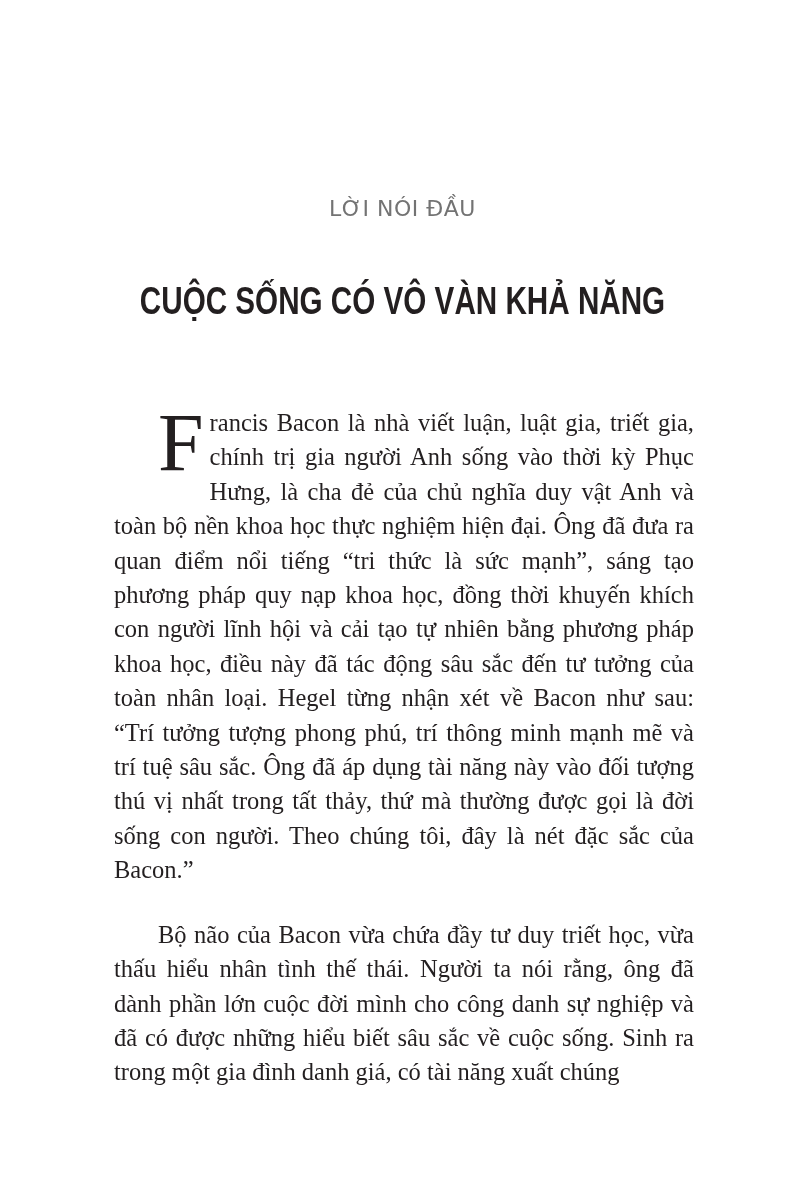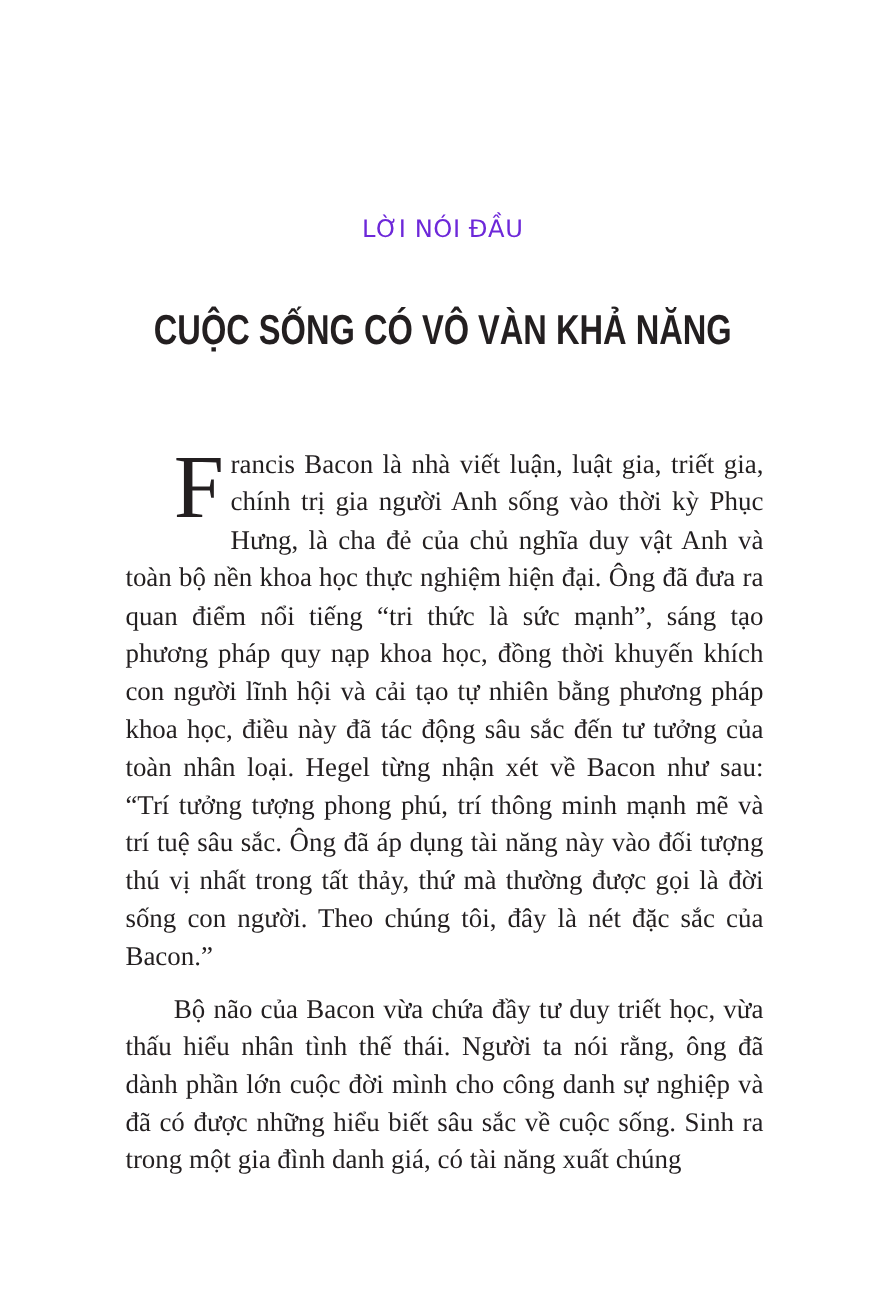--- a/index.html
+++ b/index.html
@@ -23,21 +23,21 @@
     }
     .chapter-label {
       position: absolute;
       top: 196px;
       left: 0;
       width: 805px;
       text-align: center;
       font-family: "DejaVu Sans", sans-serif;
       font-size: 22px;
       letter-spacing: 0.5px;
-      color: #6d28d9;
+      color: #737373;
       font-weight: normal;
     }
     .chapter-title {
       position: absolute;
       top: 276px;
       left: 0;
       width: 805px;
       text-align: center;
       font-family: "Liberation Sans", sans-serif;
       font-weight: bold;
@@ -58,21 +58,21 @@
       line-height: 34.4px;
       color: #231f20;
       text-align: justify;
     }
     .para {
       margin: 0;
       text-indent: 44px;
       text-align: justify;
     }
     .para + .para {
-      margin-top: 13px;
+      margin-top: 30px;
     }
     .para.first {
       text-indent: 0;
     }
     .drop-cap {
       float: left;
       font-family: "Liberation Serif", serif;
       font-size: 82px;
       line-height: 62px;
       height: 64px;

